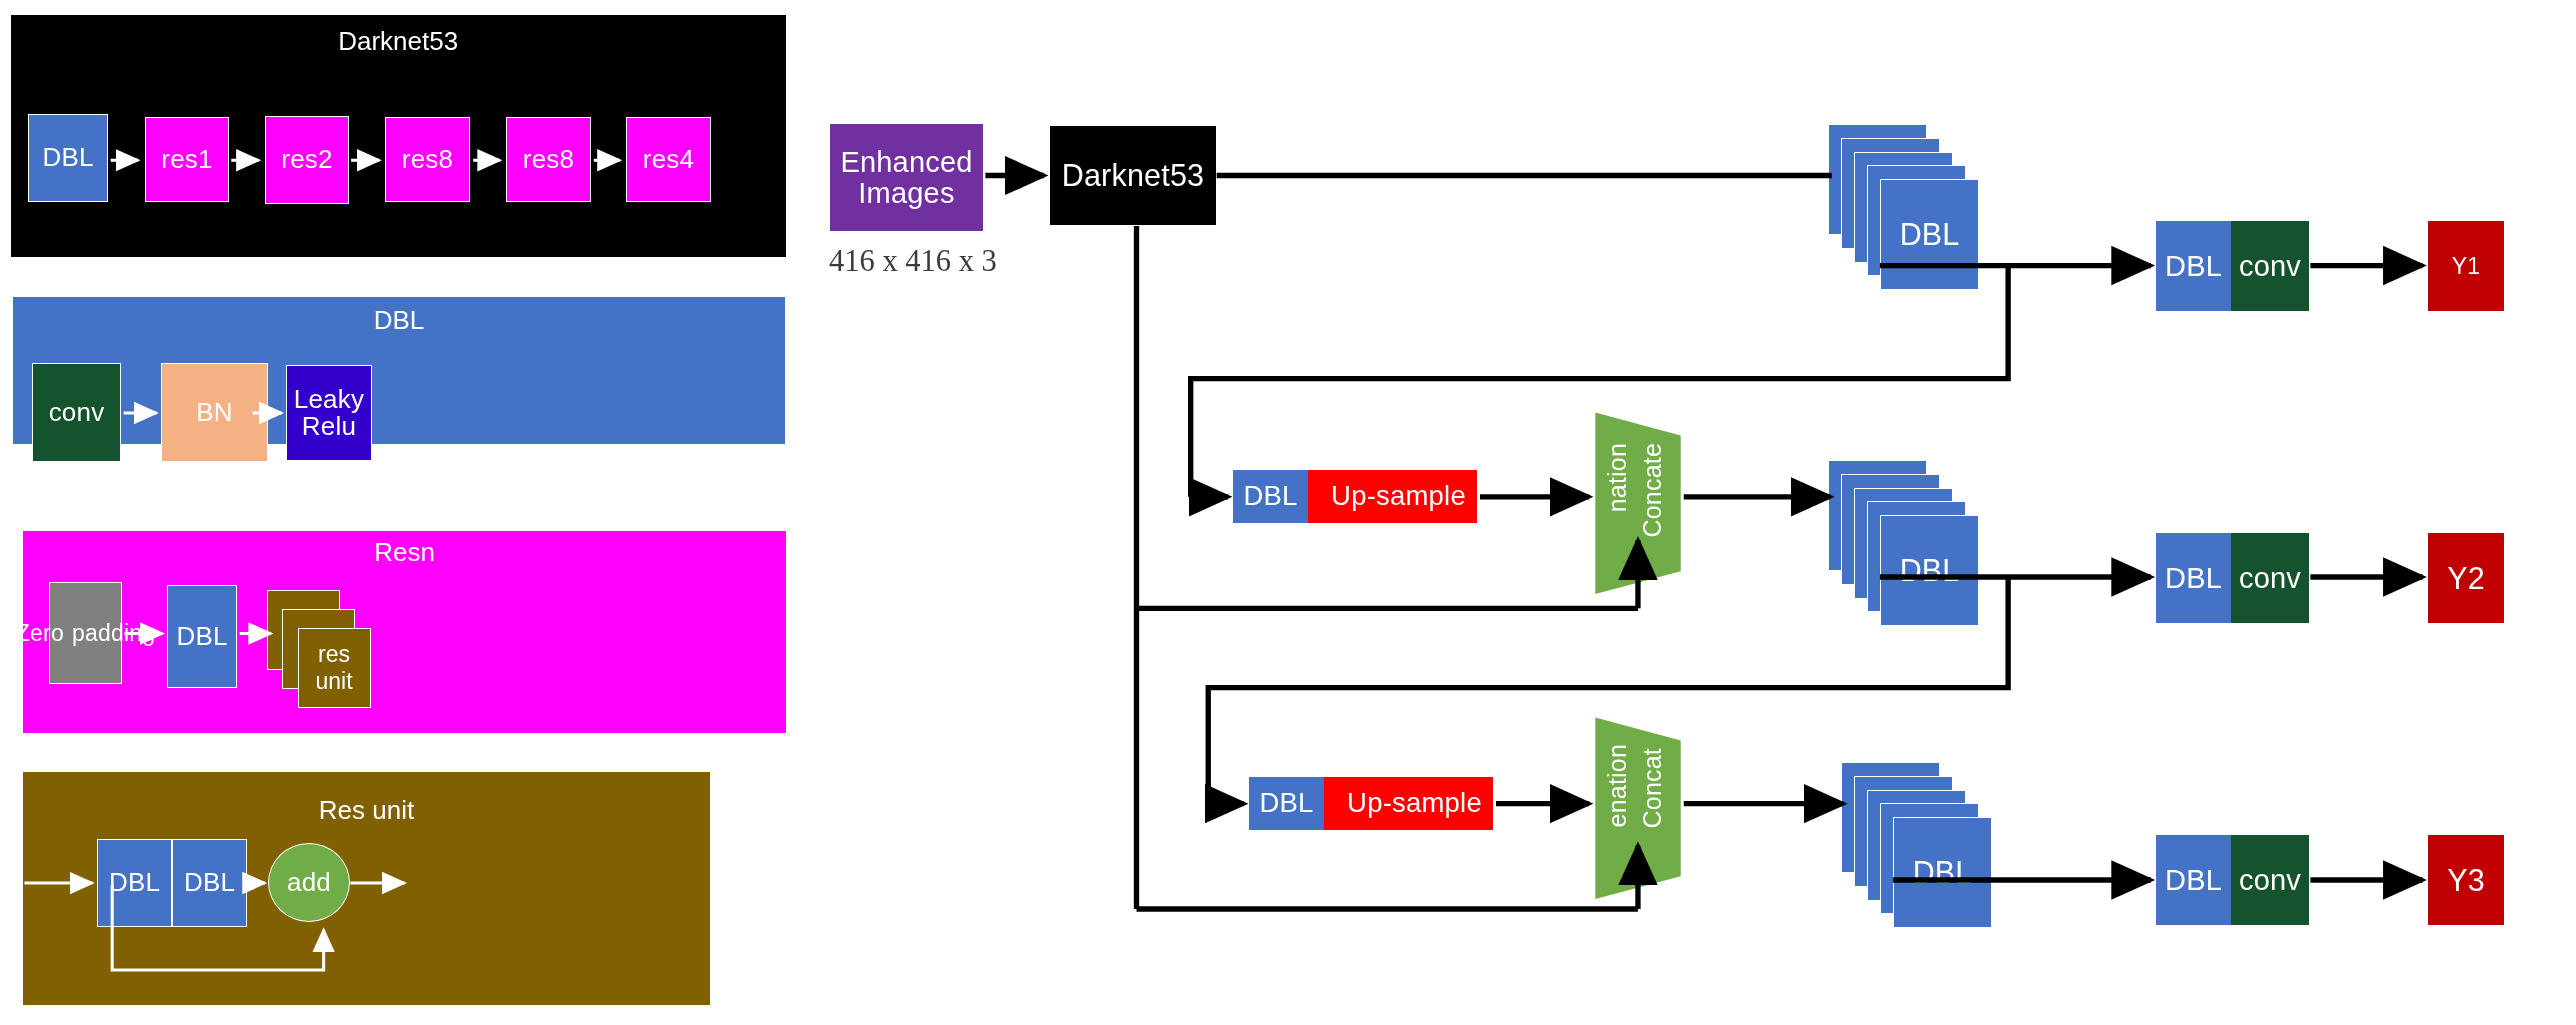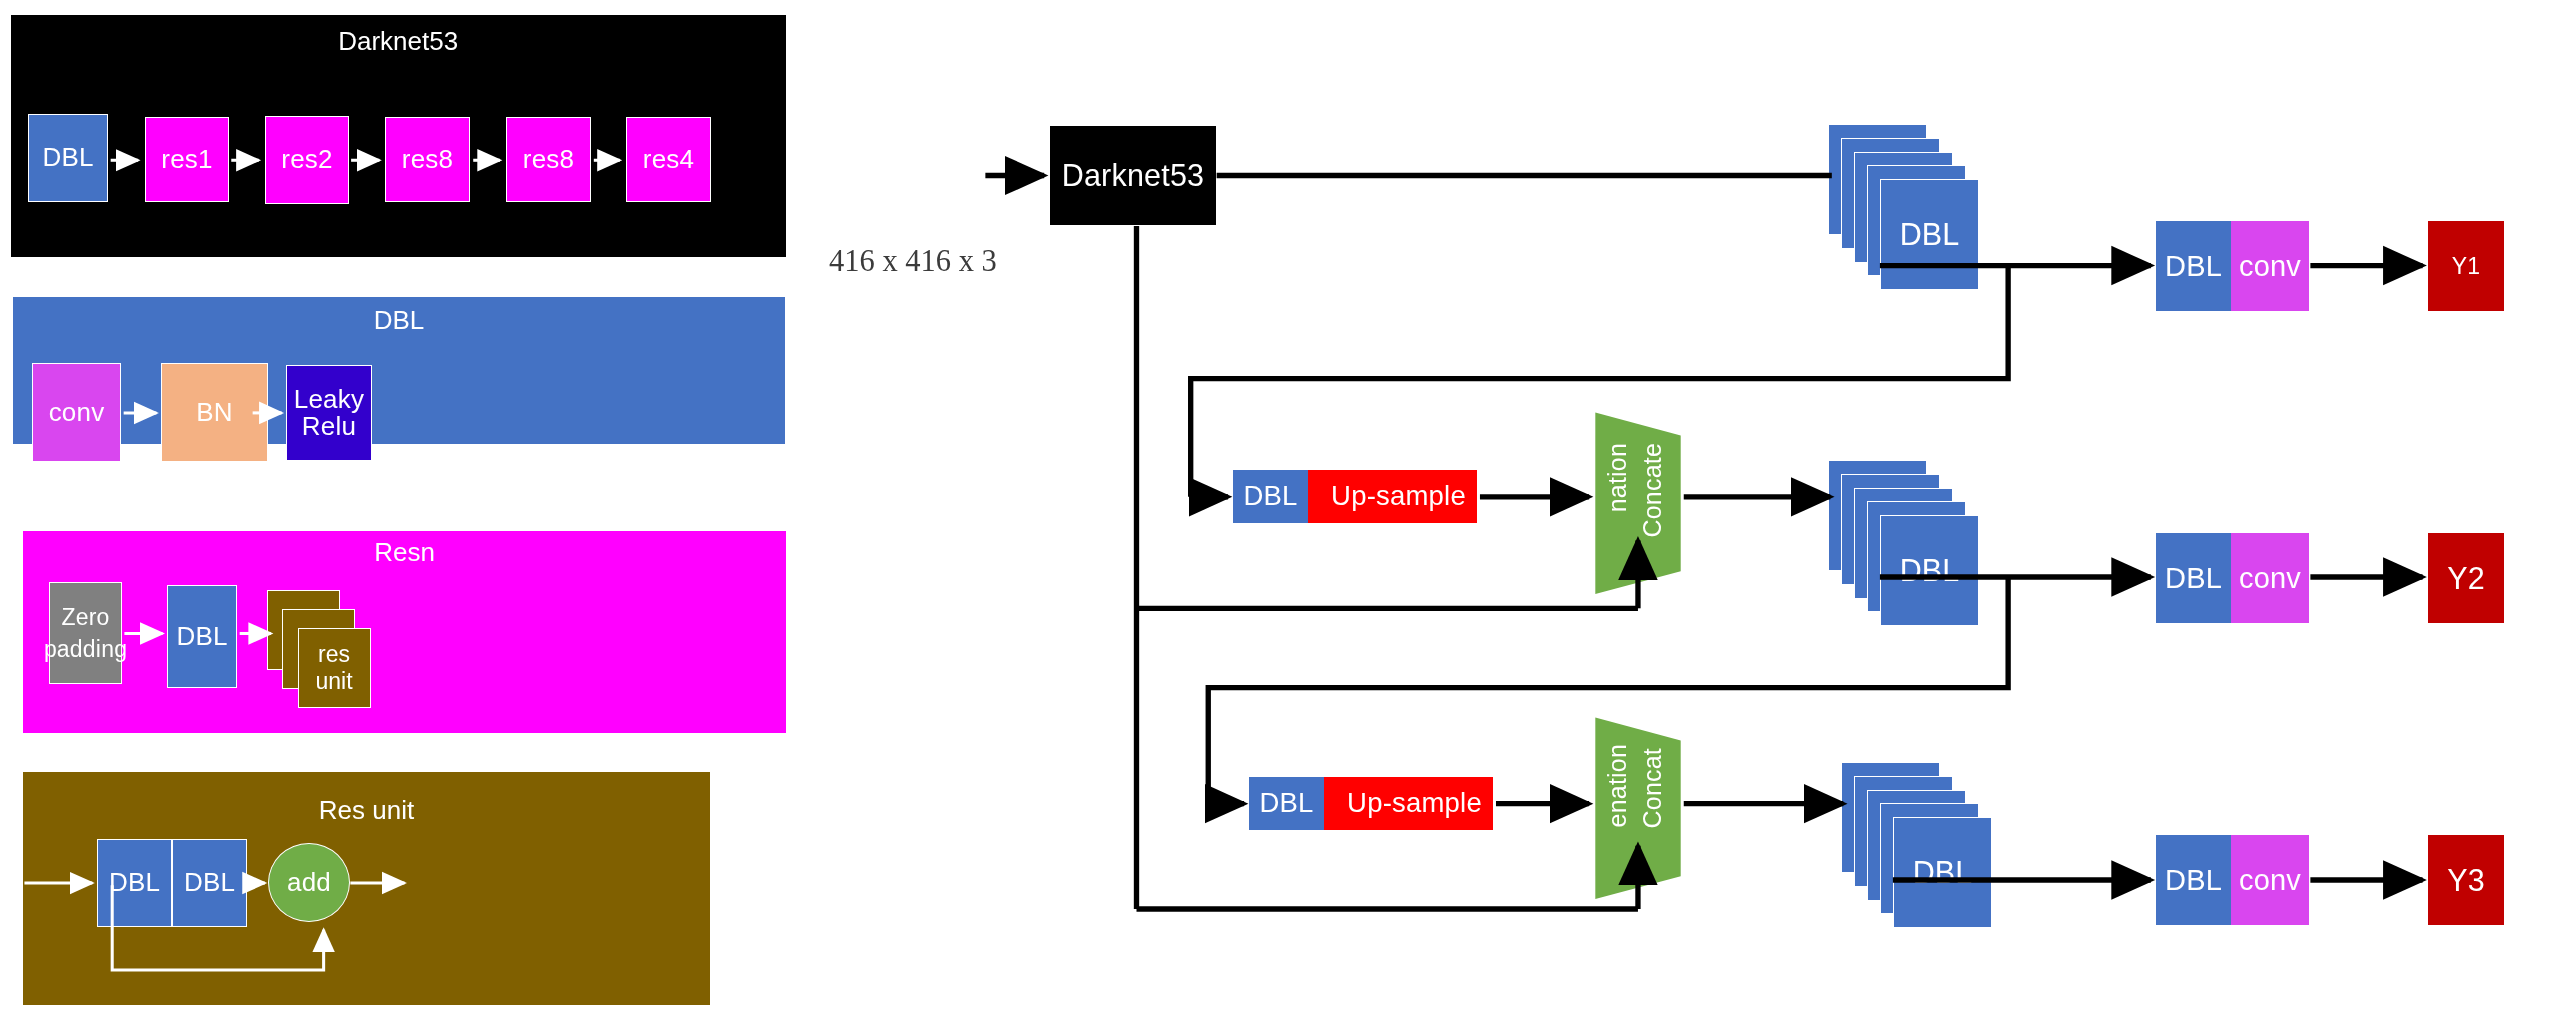--- a/index.html
+++ b/index.html
@@ -30,21 +30,21 @@
     position:absolute;left:0;width:100%;
     text-align:center;color:#ffffff;
     font-size:26px;
   }
 
   
   .c-black   {background:#000000;}
   .c-blue    {background:#4472c4;}
   .c-magenta {background:#ff00ff;}
   .c-olive   {background:#806000;}
-  .c-gold    {background:#d946ef;}
+  .c-gold    {background:#14532d;}
   .c-peach   {background:#f4b183;}
   .c-indigo  {background:#3300cc;}
   .c-grey    {background:#808080;}
   .c-green   {background:#70ad47;}
   .c-purple  {background:#7030a0;}
   .c-red     {background:#ff0000;padding-left:12px;}
   .c-darkred {background:#c00000;}
 
   
   svg.wires{position:absolute;left:0;top:0;width:2576px;height:1026px;overflow:visible;pointer-events:none;}
@@ -82,21 +82,21 @@
   <div class="box c-gold" style="left:32px;top:357px;width:89px;height:99px;font-size:26px;">conv</div>
   <div class="box c-peach" style="left:161px;top:357px;width:107px;height:99px;font-size:26px;">BN</div>
   <div class="box c-indigo" style="left:286px;top:359px;width:86px;height:96px;font-size:26px;flex-direction:column;">
     <span>Leaky</span>
     <span>Relu</span>
   </div>
 
   <div class="panel c-magenta" style="left:23px;top:525px;width:763px;height:202px;padding-left:24px;">
     <div class="ptitle" style="top:6.1px;">Resn</div>
   </div>
-  <div class="box c-grey" style="left:49px;top:576px;width:73px;height:102px;font-size:23px;flex-direction:column;gap:8px;">
+  <div class="box c-grey" style="left:49px;top:576px;width:73px;height:102px;font-size:23px;gap:8px;">
     <span>Zero</span>
     <span>padding</span>
   </div>
   <div class="box c-blue" style="left:167px;top:579px;width:70px;height:103px;font-size:26px;">DBL</div>
 
   <div class="stack" style="left:267px;top:584px;width:107px;height:126px;">
     <div class="sheet" style="left:0px;top:0px;width:73px;height:80px;background:#806000;"></div>
     <div class="sheet" style="left:15.3px;top:19px;width:73px;height:80px;background:#806000;"></div>
     <div class="sheet front" style="left:30.5px;top:38px;width:73px;height:80px;background:#806000;flex-direction:column;font-size:23px;">
       <span>res</span>
@@ -104,20 +104,24 @@
     </div>
   </div>
 
   <div class="panel c-olive" style="left:23px;top:766px;width:687px;height:233px;">
     <div class="ptitle" style="top:23px;">Res unit</div>
   </div>
   <div class="box c-blue" style="left:97px;top:833px;width:75px;height:88px;font-size:26px;border-right-width:1.5px;">DBL</div>
   <div class="box c-blue" style="left:172px;top:833px;width:75px;height:88px;font-size:26px;border-left-width:1.5px;">DBL</div>
   <div class="box c-green noborder" style="left:268px;top:837px;width:82px;height:79px;border-radius:50%;border:1.5px solid #ffffff;font-size:26px;">add</div>
 
+  <div class="box c-purple noborder" style="left:830px;top:118px;width:153px;height:107px;font-size:29px;color:#fff;flex-direction:column;">
+    <span>Enhanced</span>
+    <span>Images</span>
+  </div>
   <div class="dimlabel" style="left:829px;top:238px;">416 x 416 x 3</div>
 
   <div class="box c-black noborder" style="left:1050px;top:120px;width:166px;height:99px;font-size:30.5px;">Darknet53</div>
 
   <div class="stack" style="left:1828px;top:118px;width:221px;height:145px;">
     <div class="sheet" style="left:0px;top:0px;width:99px;height:111px;"></div>
     <div class="sheet" style="left:13px;top:13.7px;width:99px;height:111px;"></div>
     <div class="sheet" style="left:26px;top:27.5px;width:99px;height:111px;"></div>
     <div class="sheet" style="left:39px;top:41px;width:99px;height:111px;"></div>
     <div class="sheet front" style="left:52px;top:55px;width:99px;height:111px;font-size:30.5px;">DBL</div>

